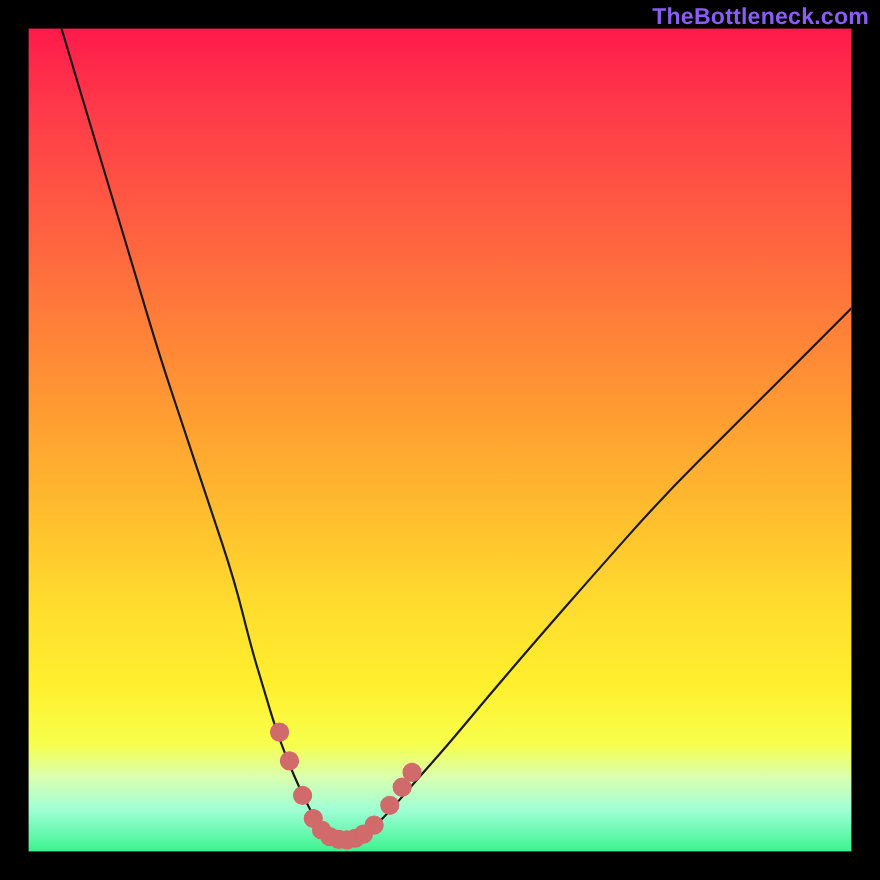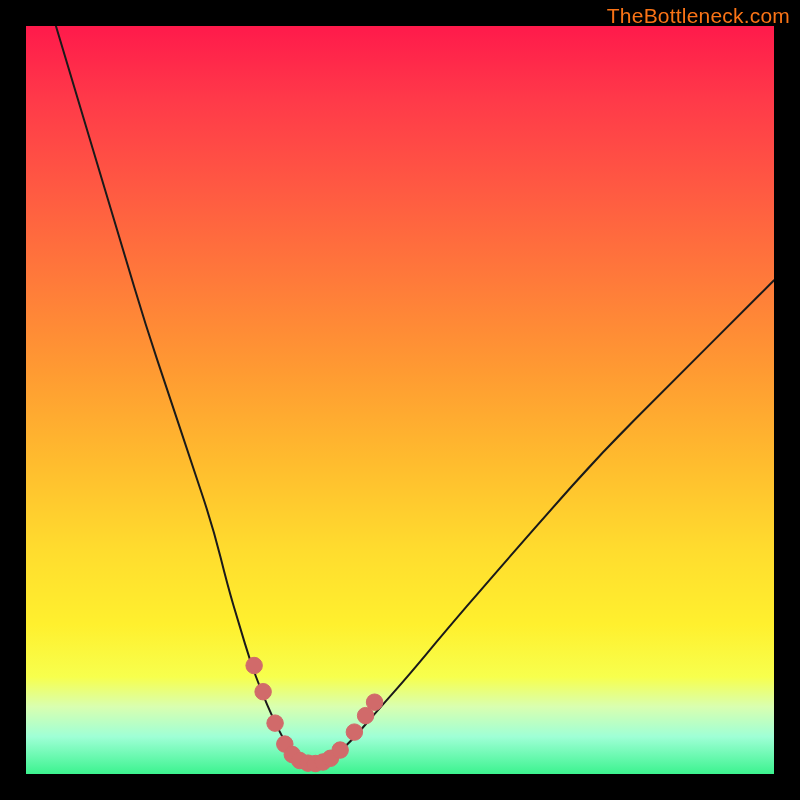--- a/index.html
+++ b/index.html
@@ -38,23 +38,23 @@
       #f7ff4d 87%,
       #d9ffb0 91%,
       #9fffd6 95%,
       #3cf38f 100%
     );
   }
   .watermark {
     position: absolute;
     top: 4px;
     right: 10px;
-    color: #f97316;
+    color: #8b5cf6;
     font-size: 21px;
-    font-weight: 400;
+    font-weight: 700;
     letter-spacing: 0.2px;
   }
   svg.curve {
     position: absolute;
     left: 0;
     top: 0;
     width: 748px;
     height: 748px;
   }
 </style>

